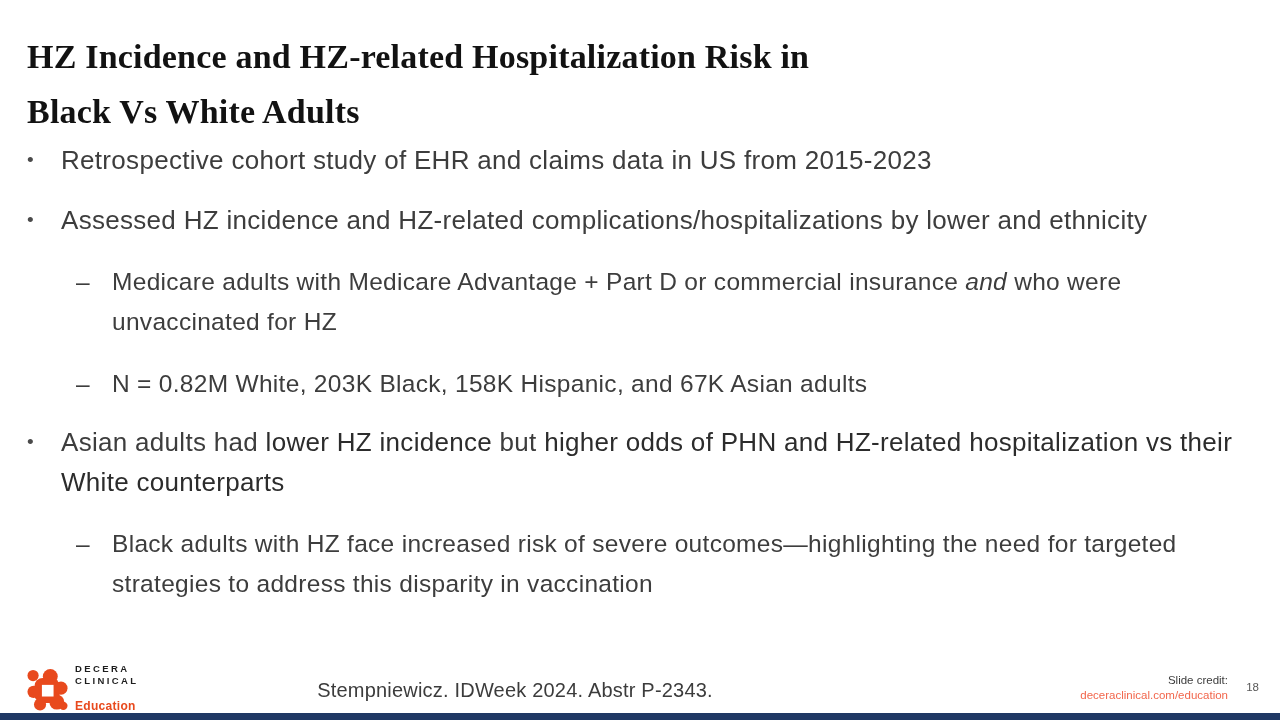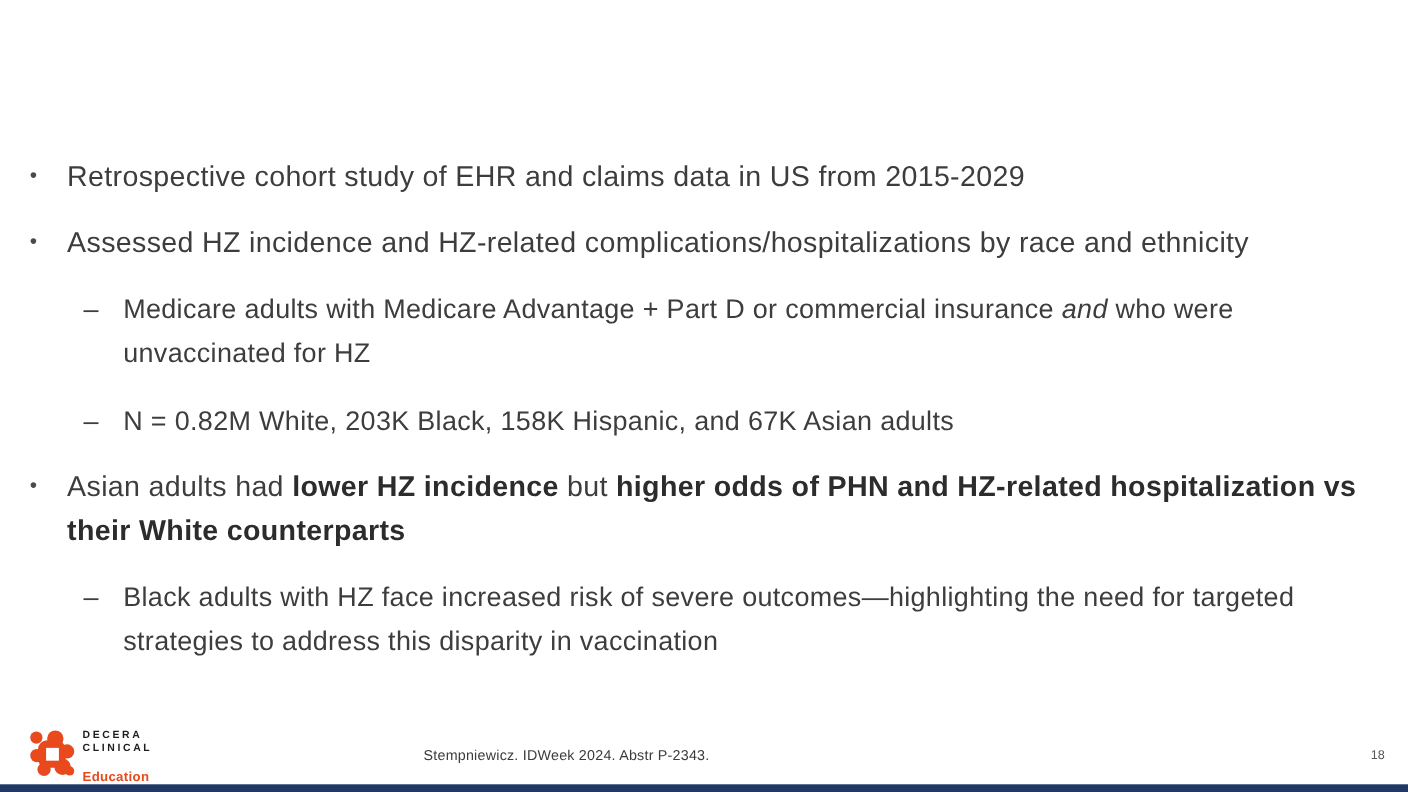--- a/index.html
+++ b/index.html
@@ -18,58 +18,62 @@
     color:#121212; letter-spacing:0.2px;
   }
   .content {
     position:absolute; left:27px; top:140px; right:34px;
     color:#3d3d3d;
   }
   .li1 { display:flex; font-size:26px; line-height:40px; margin-bottom:20px; letter-spacing:0.3px; }
   .li1 .marker { flex:0 0 34px; width:34px; font-size:19px; color:#4a4a4a; }
   .li2 { display:flex; font-size:24.5px; line-height:40px; margin:22px 0 18px 49px; letter-spacing:0.3px; }
   .li2 .marker { flex:0 0 36px; width:36px; }
-  .li1 strong, .li2 strong { font-weight:700; color:#2c2c2c; }
+  .li1 strong, .li2 strong { font-weight:400; color:#2c2c2c; }
   .li2 em { font-style:italic; }
   .text { flex:1; }
 
   
-  .logo { position:absolute; left:27px; top:663px; display:flex; align-items:flex-start; }
+  .logo { position:absolute; left:27px; top:663px; display:flex; align-items:flex-end; }
   .logo-mark { width:41px; height:44px; }
   .logo-text { margin-left:7px; line-height:12px; }
   .logo-line { font-size:9.5px; font-weight:700; letter-spacing:2.4px; color:#1e1e1e; }
   .logo-sub { font-size:12px; font-weight:700; color:#E8491D; letter-spacing:0.3px; margin-top:13px; }
   .citation {
     position:absolute; left:0; top:679px; width:1030px; text-align:center;
-    font-size:13px; color:#3c3c3c; letter-spacing:0.2px;
+    font-size:20px; color:#3c3c3c; letter-spacing:0.2px;
   }
   .credit {
     position:absolute; right:52px; top:673px; text-align:right;
     font-size:11.5px; line-height:15px; color:#3c3c3c;
   }
   .credit-link { color:#F2664C; text-decoration:none; cursor:pointer; }
   .page-number { position:absolute; right:21px; top:681px; font-size:11.5px; color:#595959; }
   .bottom-bar { position:absolute; left:0; right:0; bottom:0; height:7px; background:#1F3864; }
 </style>
 </head>
 <body>
 
 <div class="slide">
 
+  <div class="title">
+    <div>HZ Incidence and HZ-related Hospitalization Risk in</div>
+    <div>Black Vs White Adults</div>
+  </div>
 
   <div class="content">
 
     <div class="li1">
       <span class="marker">•</span>
-      <span class="text">Retrospective cohort study of EHR and claims data in US from 2015-2029</span>
+      <span class="text">Retrospective cohort study of EHR and claims data in US from 2015-2023</span>
     </div>
 
     <div class="li1">
       <span class="marker">•</span>
-      <span class="text">Assessed HZ incidence and HZ-related complications/hospitalizations by race and ethnicity</span>
+      <span class="text">Assessed HZ incidence and HZ-related complications/hospitalizations by lower and ethnicity</span>
     </div>
 
     <div class="li2">
       <span class="marker">–</span>
       <span class="text"><span>Medicare adults with Medicare Advantage + Part D or commercial insurance </span><em>and</em><span> who were unvaccinated for HZ</span></span>
     </div>
 
     <div class="li2">
       <span class="marker">–</span>
       <span class="text">N = 0.82M White, 203K Black, 158K Hispanic, and 67K Asian adults</span>
@@ -104,18 +108,22 @@
     </svg>
     <div class="logo-text">
       <div class="logo-line">DECERA</div>
       <div class="logo-line">CLINICAL</div>
       <div class="logo-sub">Education</div>
     </div>
   </div>
 
   <div class="citation">Stempniewicz. IDWeek 2024. Abstr P-2343.</div>
 
+  <div class="credit">
+    <div>Slide credit:</div>
+    <a class="credit-link">deceraclinical.com/education</a>
+  </div>
 
   <div class="page-number">18</div>
 
   <div class="bottom-bar"></div>
 
 </div>
 
 </body></html>

